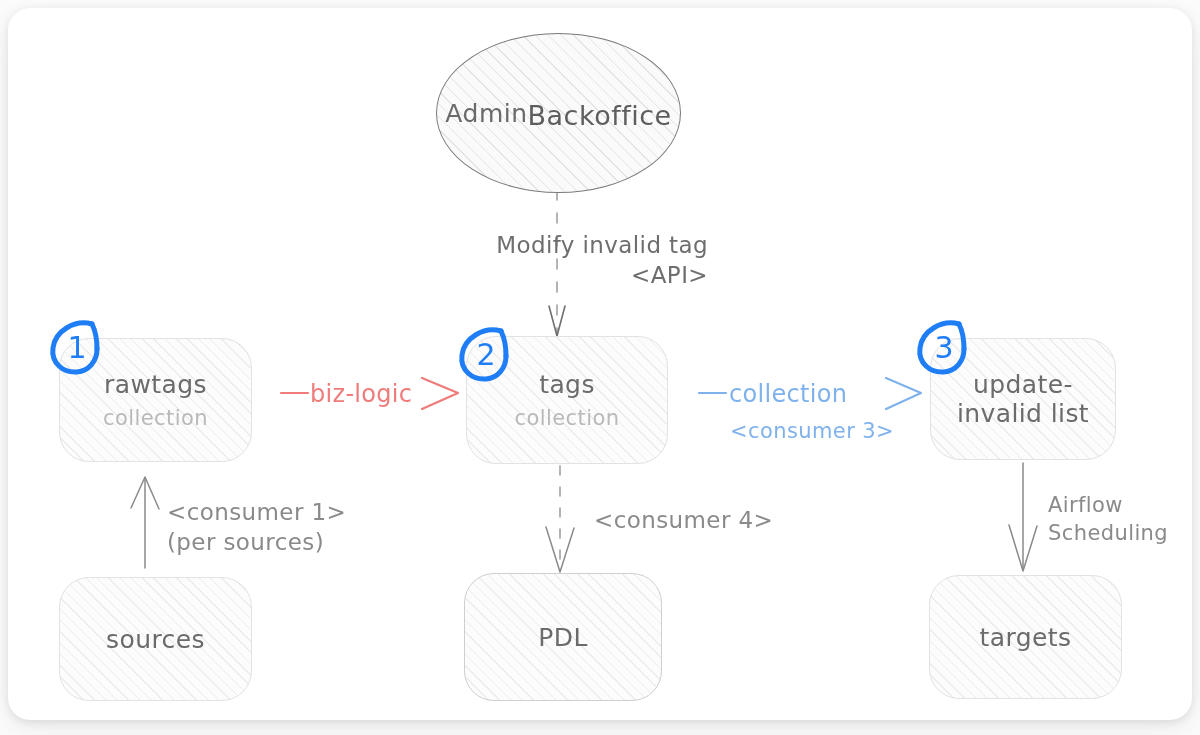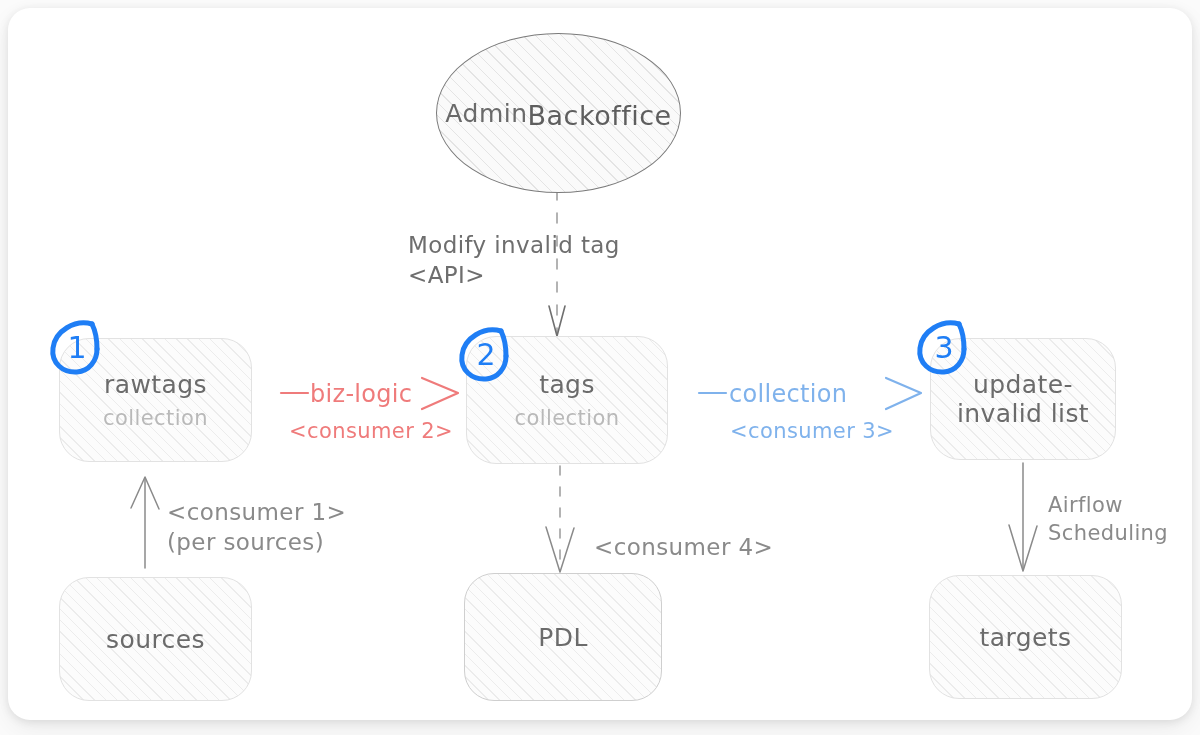--- a/index.html
+++ b/index.html
@@ -47,21 +47,21 @@
         #e4e4e4 0px,#e4e4e4 1px, rgba(255,255,255,0) 1px, rgba(255,255,255,0) 9px);
     border:1.8px solid #7a7a7a;
     display:flex;flex-direction:row;align-items:center;justify-content:center;
   }
   .ellipse .l1{font-size:25px;color:#6a6a6a;letter-spacing:.5px;}
   .ellipse .l2{font-size:27px;color:#5e5e5e;letter-spacing:.5px;margin-top:5px;text-align:center;}
 
   
   .lbl{position:absolute;z-index:4;color:#6e6e6e;font-size:23px;line-height:1.32;letter-spacing:.4px;white-space:nowrap;}
   .lbl.small{font-size:21px;}
-  .lbl.center{text-align:left;}
+  .lbl.center{text-align:right;}
   .lbl.red{color:#ef7b7b;}
   .lbl.blue{color:#7fb2ec;}
   .lbl.gray-l{color:#8a8a8a;}
 
   
   .edgeword{position:absolute;z-index:4;font-size:24px;letter-spacing:.3px;white-space:nowrap;}
   .edgeword.red{color:#ef7b7b;}
   .edgeword.blue{color:#7fb2ec;}
 
   
@@ -148,31 +148,30 @@
   <div class="node" style="left:929px;top:575px;width:193px;height:124px;">
     <div class="title">targets</div>
   </div>
 
   <div class="lbl center" style="left:408px;top:230px;width:300px;">
     <div>Modify invalid tag</div>
     <div>&lt;API&gt;</div>
   </div>
 
   <div class="edgeword red" style="left:310px;top:380px;">biz-logic</div>
-  <div class="lbl small red" style="left:289px;top:418px;">&lt;consumer 2&gt;</div>
 
   <div class="edgeword blue" style="left:729px;top:380px;">collection</div>
   <div class="lbl small blue" style="left:730px;top:418px;">&lt;consumer 3&gt;</div>
 
   <div class="lbl gray-l" style="left:167px;top:497px;">
     <div>&lt;consumer 1&gt;</div>
     <div>(per sources)</div>
   </div>
 
-  <div class="lbl gray-l" style="left:594px;top:532px;">&lt;consumer 4&gt;</div>
+  <div class="lbl gray-l" style="left:594px;top:505px;">&lt;consumer 4&gt;</div>
 
   <div class="lbl small gray-l" style="left:1048px;top:492px;">
     <div>Airflow</div>
     <div>Scheduling</div>
   </div>
 
   <div class="marker" style="left:45px;top:315px;">
     <svg viewBox="0 0 64 64" width="64" height="64">
       <path d="M47,9 C30,4 10,16 8,33 C6,48 18,58 32,57 C44,56 52,46 52,34" fill="none" stroke="#1f7ef5" stroke-width="5" stroke-linecap="round"></path>
       <path d="M52,34 C52,25 50,15 47,9" fill="none" stroke="#1f7ef5" stroke-width="5" stroke-linecap="round"></path>

